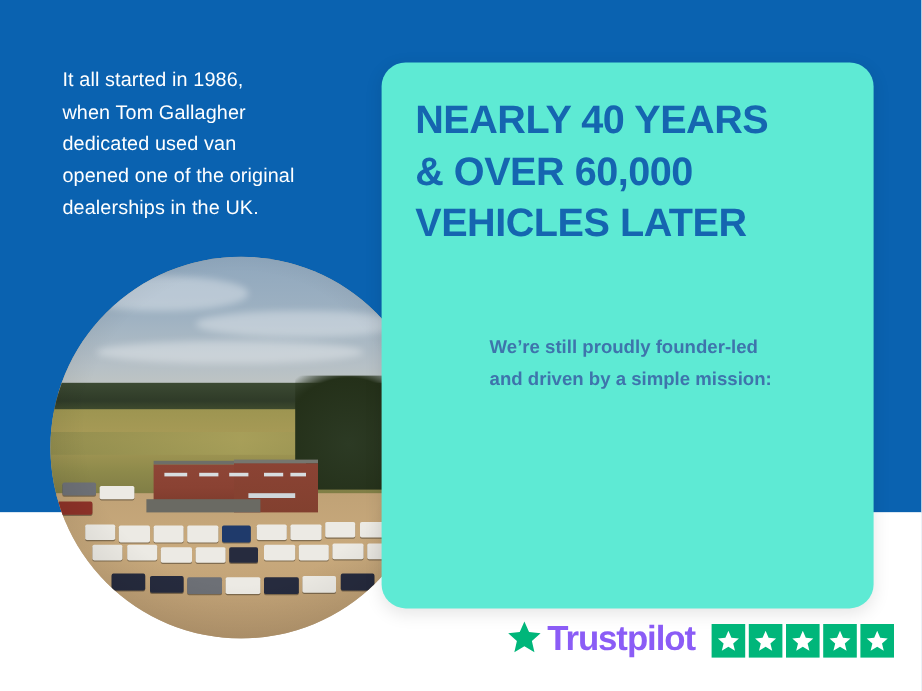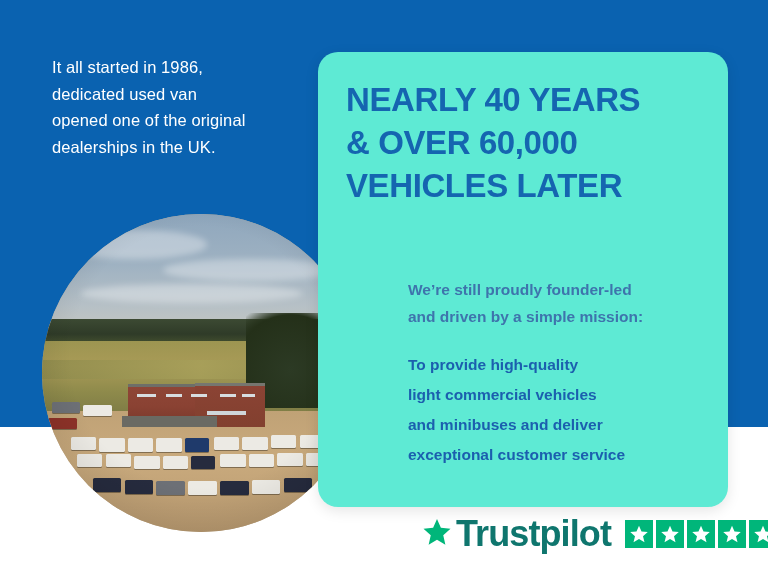--- a/index.html
+++ b/index.html
@@ -182,22 +182,22 @@
     display: flex;
     align-items: center;
     gap: 14px;
   }
   .tp-brand {
     display: flex;
     align-items: center;
     gap: 4px;
   }
   .tp-word {
-    color: #0f766e;
-    font-size: 36px;
+    color: #8b5cf6;
+    font-size: 29px;
     font-weight: 700;
     letter-spacing: -0.9px;
     line-height: 1;
   }
   .tp-stars { display: flex; gap: 3px; }
   .tp-star-box {
     width: 28px;
     height: 28px;
     background: #00B67A;
     display: flex;
@@ -208,20 +208,21 @@
 </head>
 <body>
 
 <div id="stage">
 
   <div class="bg-blue"></div>
   <div class="bg-white"></div>
 
   <div class="story">
     <span class="line">It all started in 1986,</span>
+    <span class="line">when Tom Gallagher</span>
     <span class="line">dedicated used van</span>
     <span class="line">opened one of the original</span>
     <span class="line">dealerships in the UK.</span>
   </div>
 
   <div class="photo-circle">
     <div class="ph-sky"></div>
     <div class="ph-cloud" style="left:6%;top:5%;width:46%;height:9%;"></div>
     <div class="ph-cloud" style="left:38%;top:14%;width:55%;height:7%;"></div>
     <div class="ph-cloud" style="left:12%;top:22%;width:70%;height:6%;"></div>
@@ -282,26 +283,20 @@
       <span class="hl">NEARLY 40 YEARS</span>
       <span class="hl">&amp; OVER 60,000</span>
       <span class="hl">VEHICLES LATER</span>
     </div>
 
     <div class="lead">
       <span class="line">We’re still proudly founder-led</span>
       <span class="line">and driven by a simple mission:</span>
     </div>
 
-    <div class="mission">
-      <span class="line">To provide high-quality</span>
-      <span class="line">light commercial vehicles</span>
-      <span class="line">and minibuses and deliver</span>
-      <span class="line">exceptional customer service</span>
-    </div>
 
   </div>
 
   <div class="trustpilot">
     <div class="tp-brand">
       <span>
         <svg width="30" height="30" viewBox="0 0 24 24" aria-hidden="true">
           <polygon points="12,1.5 15.1,8.6 22.8,9.3 17,14.5 18.7,22.1 12,18.1 5.3,22.1 7,14.5 1.2,9.3 8.9,8.6" fill="#00B67A"></polygon>
         </svg>
       </span>

